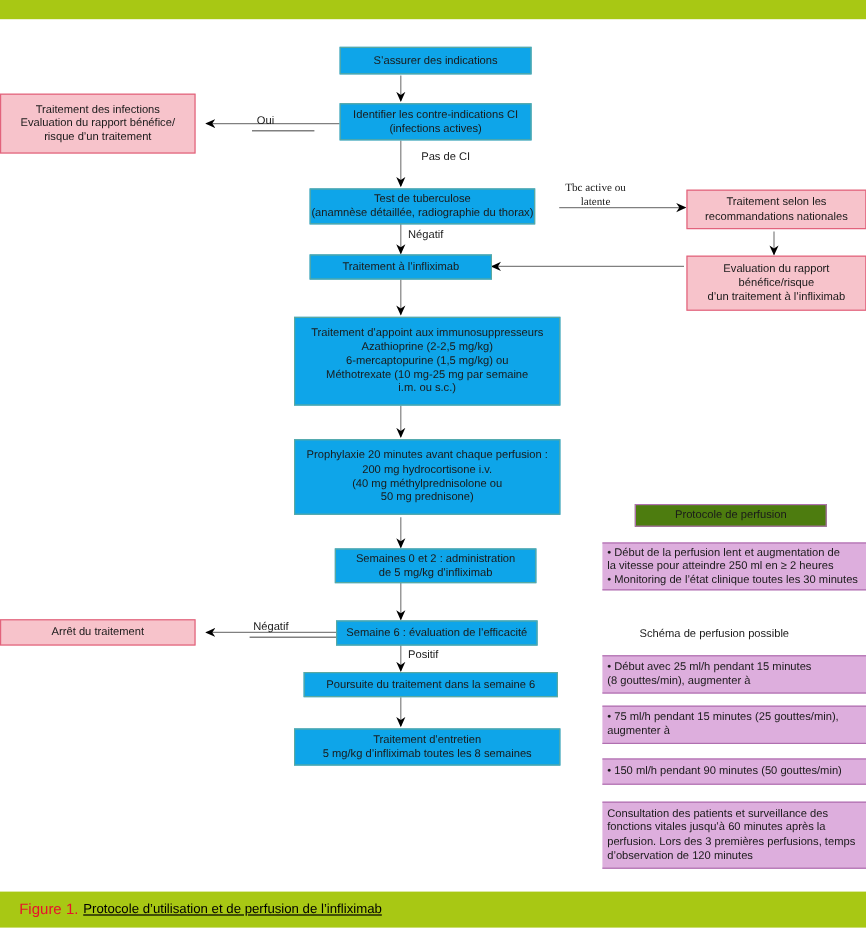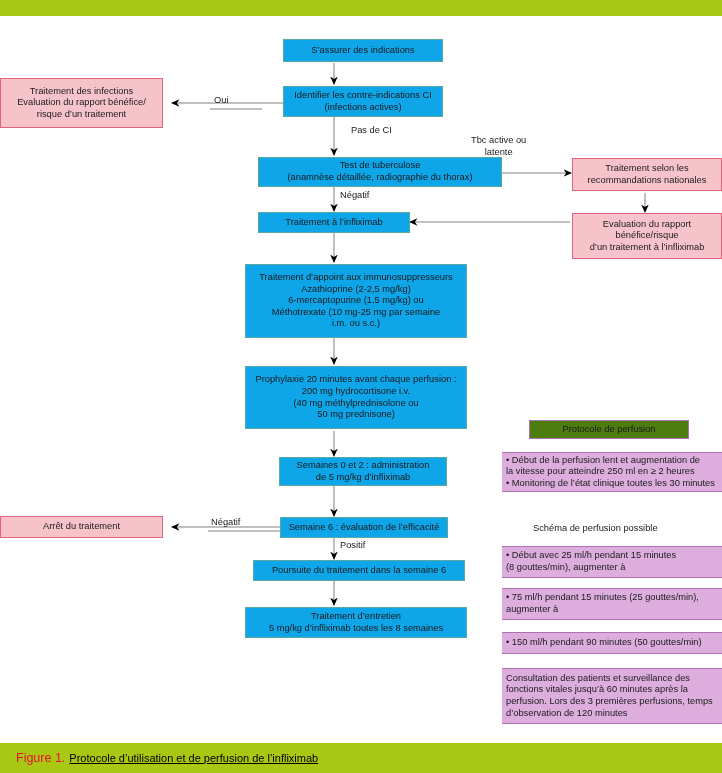--- a/index.html
+++ b/index.html
@@ -167,21 +167,21 @@
 
   <div class="node teal" style="left:283px; top:39px; width:160px; height:23px;">
     <span class="ln">S’assurer des indications</span>
   </div>
 
   <div class="node teal" style="left:283px; top:86px; width:160px; height:31px;">
     <span class="ln">Identifier les contre-indications CI</span>
     <span class="ln">(infections actives)</span>
   </div>
 
-  <div class="node teal" style="left:258px; top:157px; width:244px; height:30px;">
+  <div class="node teal" style="left:258px; top:157px; width:188px; height:30px;">
     <span class="ln">Test de tuberculose</span>
     <span class="ln">(anamnèse détaillée, radiographie du thorax)</span>
   </div>
 
   <div class="node teal" style="left:258px; top:212px; width:152px; height:21px;">
     <span class="ln">Traitement à l’infliximab</span>
   </div>
 
   <div class="node teal" style="left:245px; top:264px; width:222px; height:74px;">
     <span class="ln">Traitement d’appoint aux immunosuppresseurs</span>
@@ -234,21 +234,21 @@
   <div class="node pink" style="left:572px; top:213px; width:150px; height:46px;">
     <span class="ln">Evaluation du rapport</span>
     <span class="ln">bénéfice/risque</span>
     <span class="ln">d’un traitement à l’infliximab</span>
   </div>
 
   <div class="edge-label" style="left:214px; top:95px;">Oui</div>
 
   <div class="edge-label" style="left:340px; top:125px;padding-left:11px;">Pas de CI</div>
 
-  <div class="edge-label" style="left:471px; top:135px; text-align:center; line-height:11.6px;">
+  <div class="edge-label" style="left:471px; top:152px; text-align:center; line-height:11.6px;font-family:Liberation Serif, serif;">
     <span class="ln" style="display:block;">Tbc active ou</span>
     <span class="ln" style="display:block;">latente</span>
   </div>
 
   <div class="edge-label" style="left:340px; top:190px;">Négatif</div>
 
   <div class="edge-label" style="left:211px; top:517px;">Négatif</div>
 
   <div class="edge-label" style="left:340px; top:540px;">Positif</div>
 

